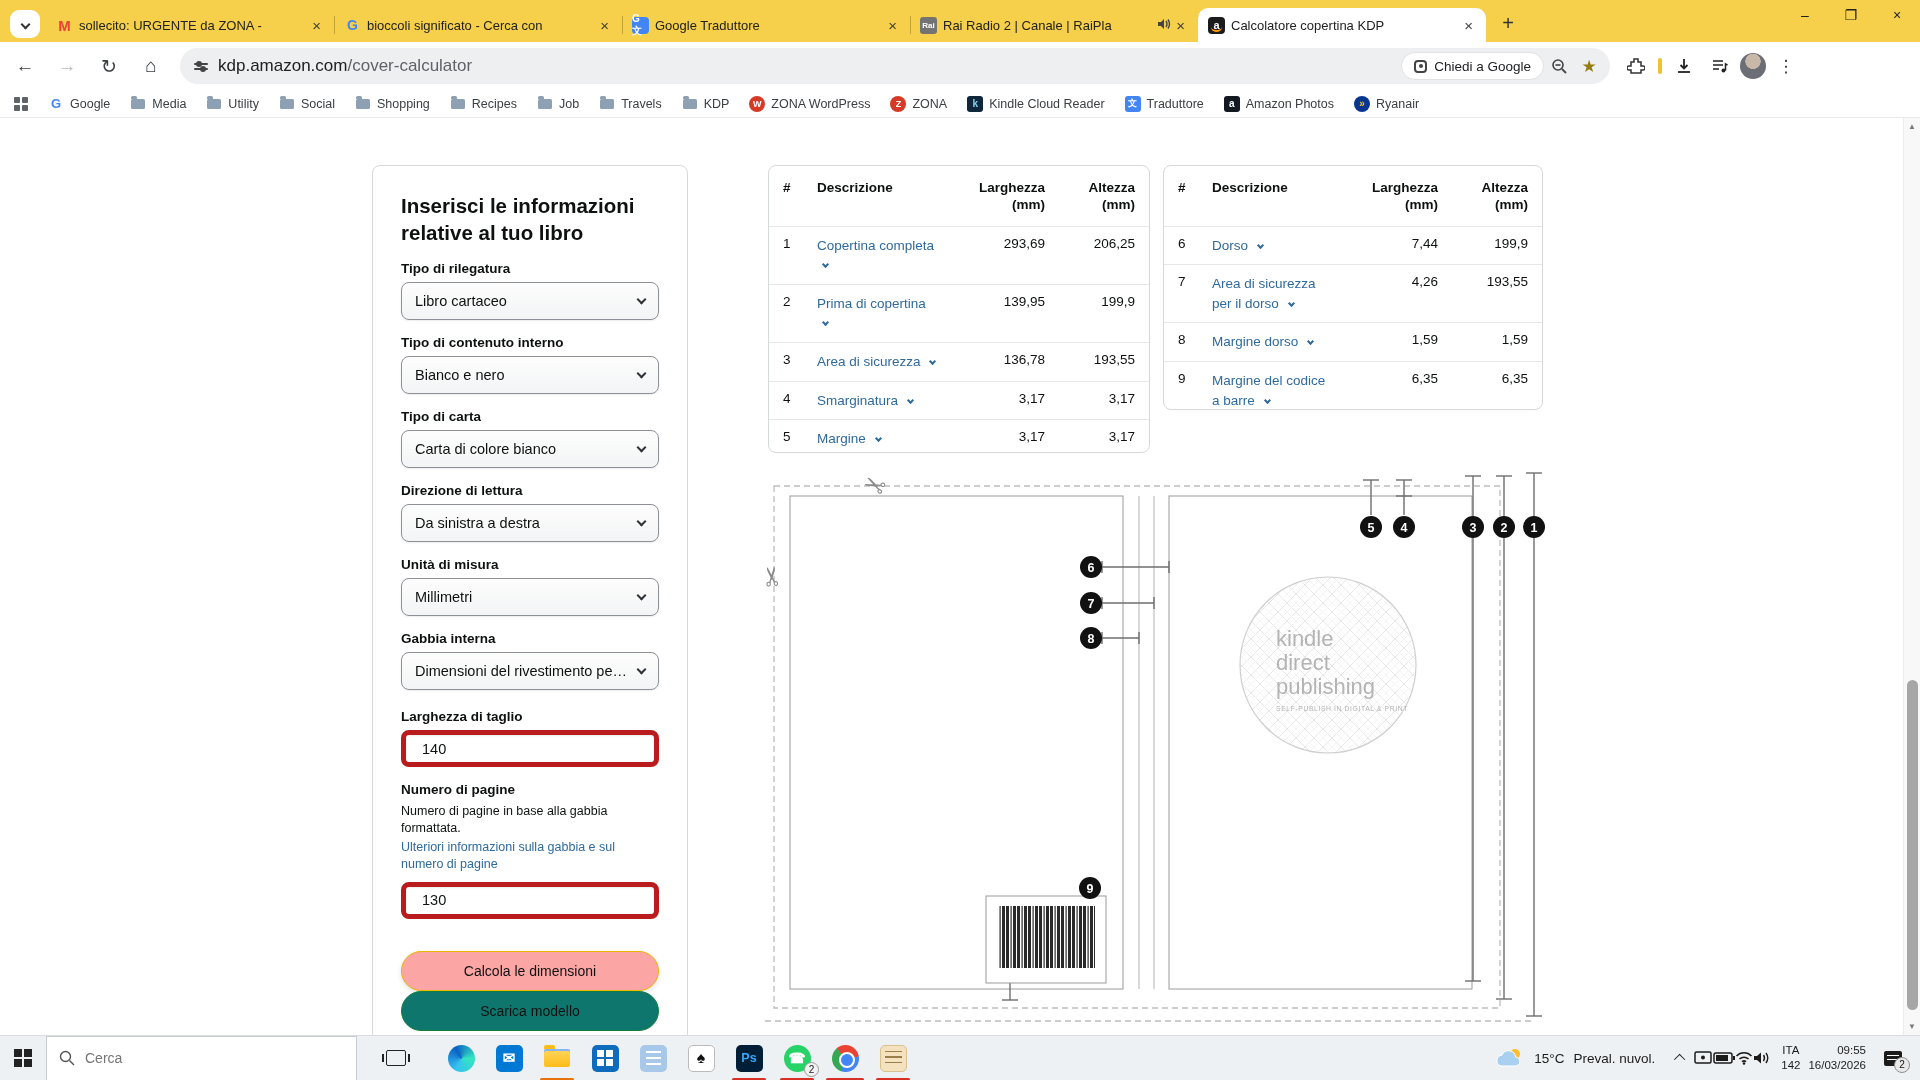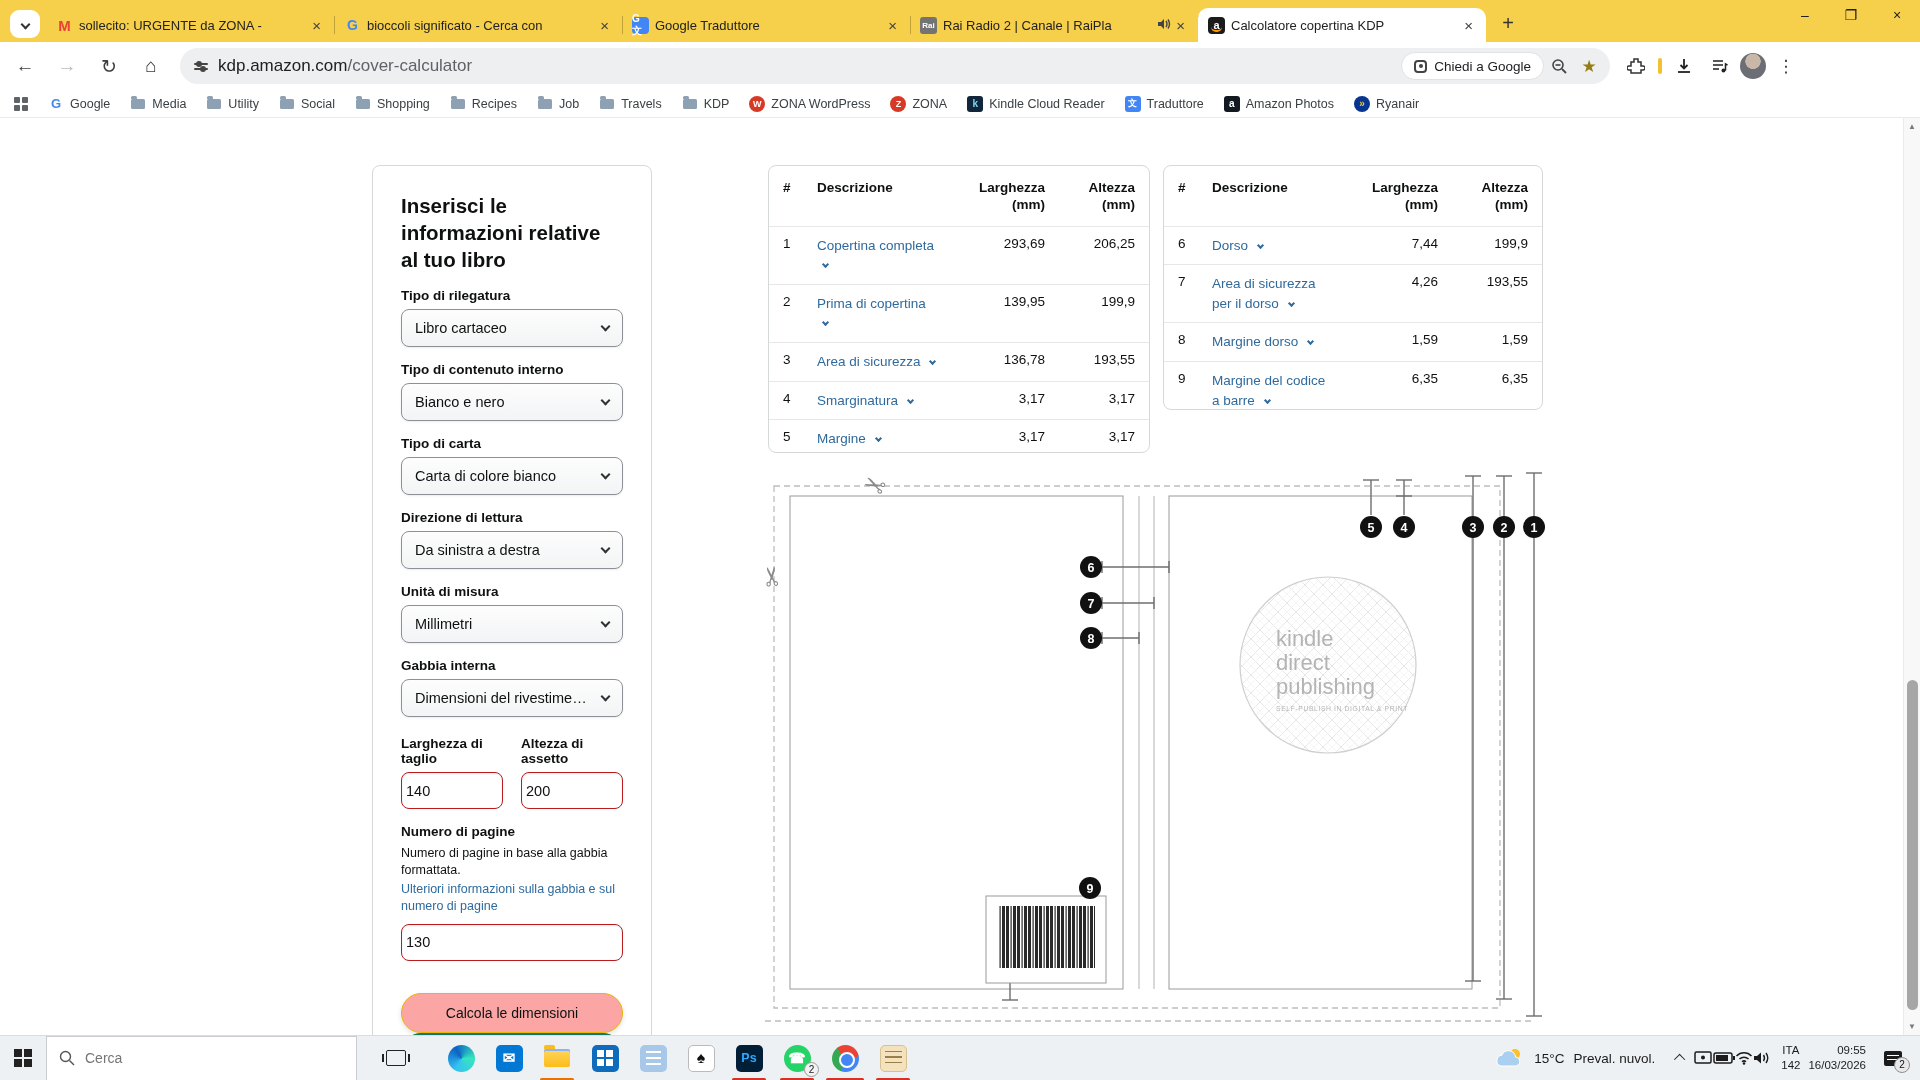--- a/index.html
+++ b/index.html
@@ -63,30 +63,30 @@
   .bm-ico.aphotos{background:#131921;color:#fff;border-radius:3px;font-size:10px;position:relative;}
   .bm-ico.ryanair{background:#073590;border-radius:50%;color:#f1c933;font-size:10px;}
   .apps-grid{display:grid;grid-template-columns:6px 6px;grid-template-rows:6px 6px;gap:2px;margin:0 8px 0 4px;}
   .apps-grid i{background:#5f6368;border-radius:1px;}
 
   
   .content{position:absolute;left:0;top:118px;width:1920px;height:917px;background:#fff;overflow:hidden;}
   .card{position:absolute;background:#fff;border:1px solid #d5d9d9;border-radius:8px;}
 
   
-  .form-card{left:372px;top:47px;width:280px;height:900px;padding:26px 28px;}
+  .form-card{left:372px;top:47px;width:316px;height:900px;padding:26px 28px;}
   .form-title{font-size:20.5px;font-weight:bold;color:#0f1111;line-height:1.32;}
   .f-label{font-size:13.5px;font-weight:bold;color:#0f1111;margin:15px 0 6px;}
   .select{height:38px;border:1px solid #8d9096;border-radius:8px;background:linear-gradient(#fdfdfd,#f3f4f5);display:flex;align-items:center;padding:0 30px 0 13px;font-size:14.5px;color:#0f1111;position:relative;box-shadow:0 1px 2px rgba(15,17,17,.08);}
   .select .val{white-space:nowrap;overflow:hidden;text-overflow:ellipsis;}
   .select .chev{position:absolute;right:13px;top:13px;color:#2f3337;}
   .chev{display:inline-block;width:7px;height:7px;border-right:2px solid currentColor;border-bottom:2px solid currentColor;transform:rotate(45deg);}
   .trim-row{display:flex;gap:18px;margin-top:4px;}
   .trim-col{flex:1;}
-  .tinput{width:100%;height:37px;border:1px solid #b91c1c;border-radius:8px;padding:0 4px;font-size:14.5px;color:#0f1111;background:#fff;box-shadow:inset 0 1px 2px rgba(15,17,17,.08);}
+  .tinput{width:100%;height:37px;border:5px solid #b91c1c;border-radius:8px;padding:0 16px;font-size:14.5px;color:#0f1111;background:#fff;box-shadow:inset 0 1px 2px rgba(15,17,17,.08);}
   .help-txt{font-size:12.5px;color:#0f1111;margin-top:2px;line-height:1.35;}
   .blue-link{font-size:12.5px;color:#2f6a9e;line-height:1.35;display:block;margin-top:2px;text-decoration:none;}
   .pages-input{margin-top:9px;}
   .btn{width:100%;height:40px;border-radius:20px;display:flex;align-items:center;justify-content:center;font-size:14px;color:#0f1111;}
   .btn-yellow{margin-top:32px;background:#fca5a5;border:1px solid #eab600;box-shadow:0 2px 5px rgba(15,17,17,.12);}
   .btn-white{background:#0f766e;border:1px solid #15803d;}
 
   
   .table-card{padding:4px 0 0;}
   .t1{left:768px;top:47px;width:382px;height:288px;}
@@ -372,24 +372,20 @@
       <div class="select">
           <span class="val">Dimensioni del rivestimento personalizz...</span>
           <i class="chev"></i>
         </div>
 
       <div class="trim-row">
         <div class="trim-col">
           <div class="f-label">Larghezza di taglio</div>
           <input class="tinput" value="140" style="">
         </div>
-        <div class="trim-col">
-          <div class="f-label">Altezza di assetto</div>
-          <input class="tinput" value="200" style="">
-        </div>
       </div>
 
       <div class="f-label">Numero di pagine</div>
       <div class="help-txt">Numero di pagine in base alla gabbia formattata.</div>
       <a class="blue-link">Ulteriori informazioni sulla gabbia e sul numero di pagine</a>
       <input class="tinput pages-input" value="130" style="">
 
       <div class="btn btn-yellow">Calcola le dimensioni</div>
       <div class="btn btn-white">Scarica modello</div>
     </div>

